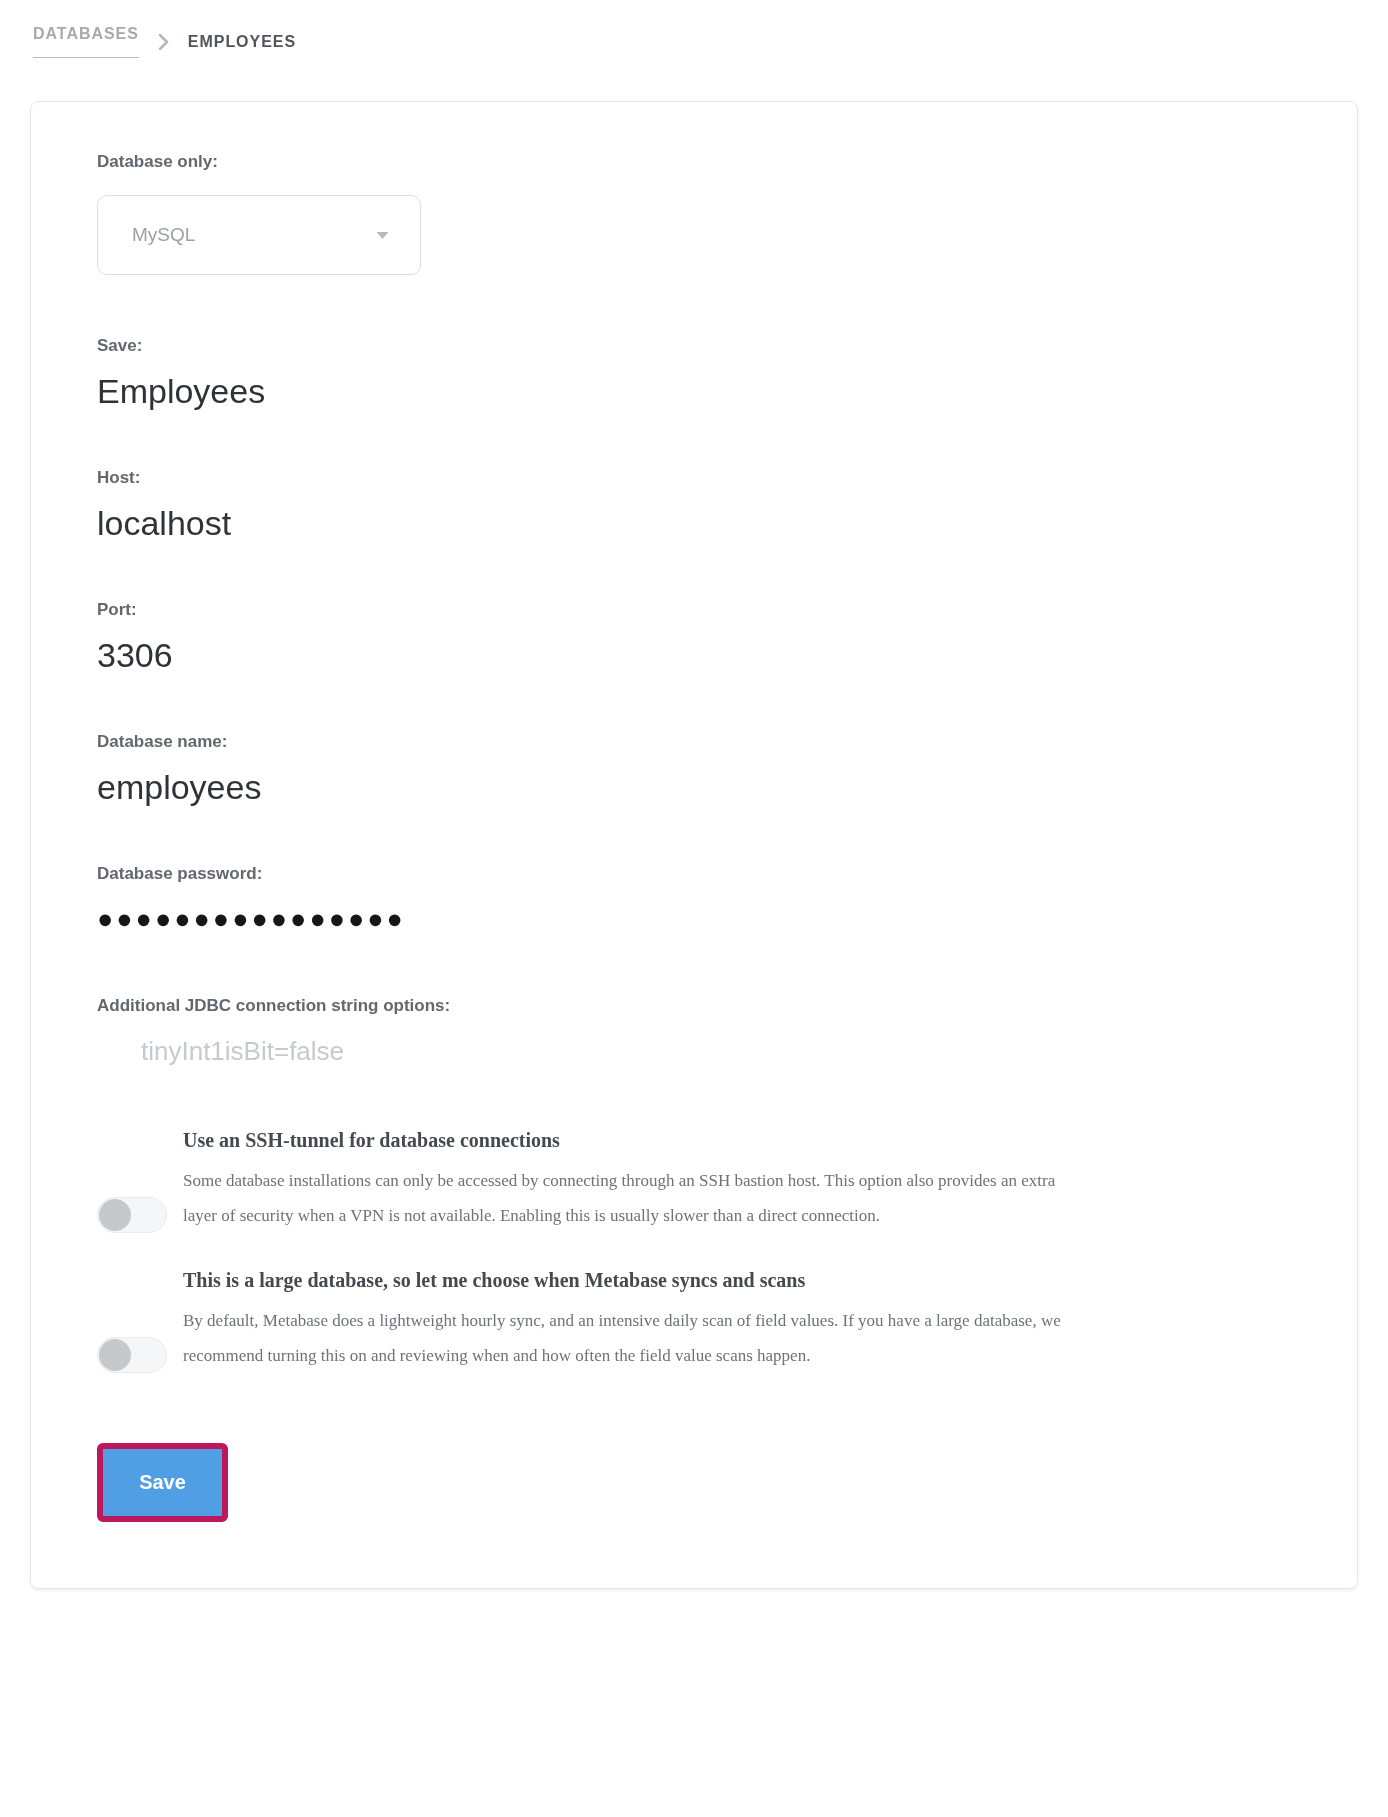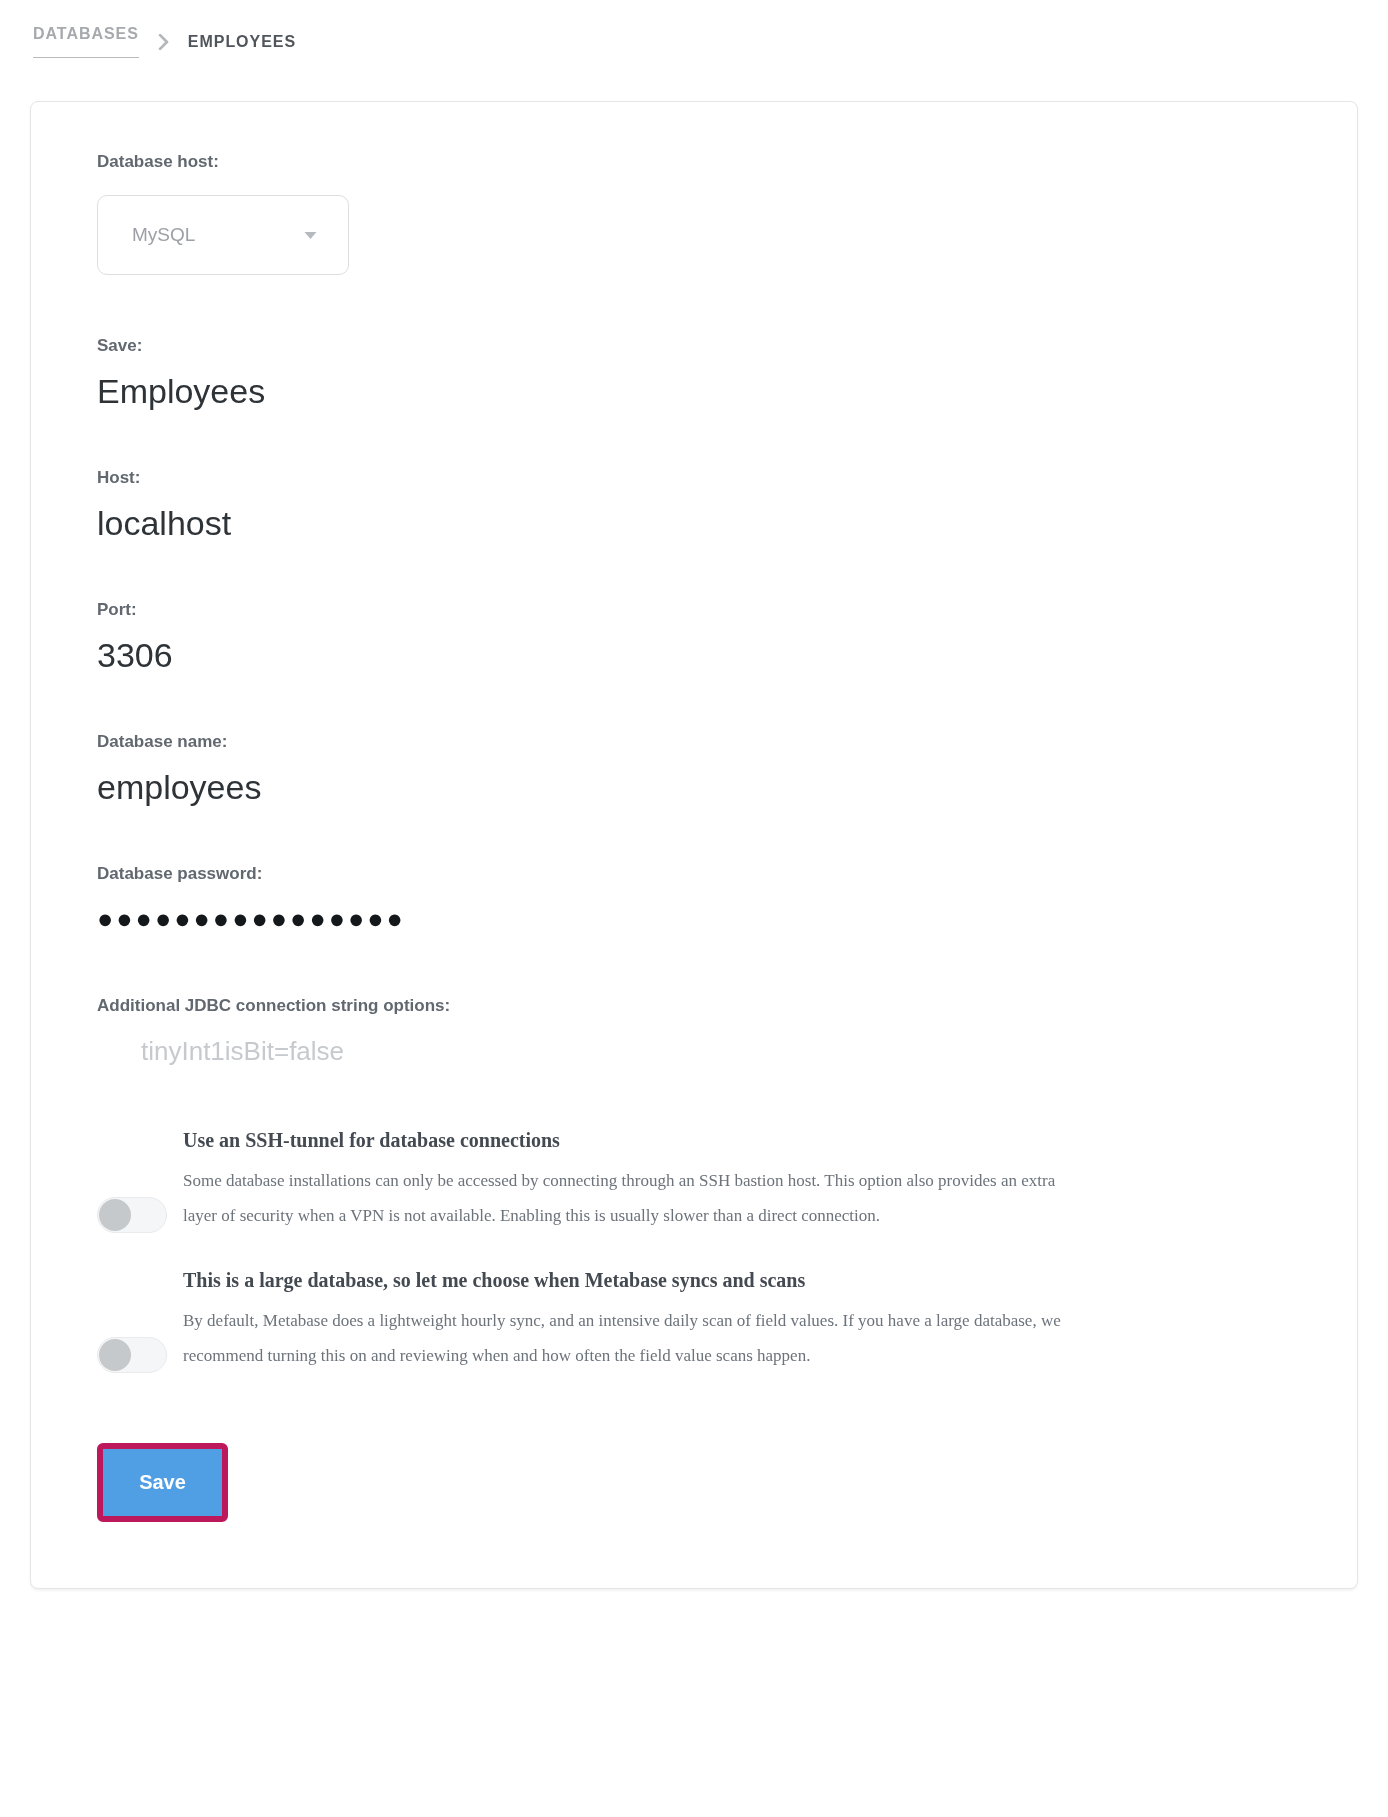--- a/index.html
+++ b/index.html
@@ -46,21 +46,21 @@
     font-weight: 700;
     color: #61686f;
     line-height: 21px;
     margin-bottom: 12px;
   }
 
   
   .field-enginetype { margin-bottom: 60px; }
   .select-box {
     margin-top: 23px;
-    width: 252px;
+    width: 324px;
     height: 80px;
     border: 1px solid #dcdee1;
     border-radius: 10px;
     display: flex;
     align-items: center;
     justify-content: space-between;
     padding: 0 30px 0 34px;
     cursor: pointer;
     background: #fff;
   }
@@ -160,21 +160,21 @@
       <svg width="13" height="16" viewBox="0 0 10 14">
           <path d="M2 1 L8 7 L2 13" stroke="#b4b7ba" stroke-width="2.4" fill="none" stroke-linecap="round" stroke-linejoin="round"></path>
         </svg>
     </span>
     <span class="crumb-current">EMPLOYEES</span>
   </div>
 
   <div class="card">
 
     <div class="field field-enginetype">
-      <label class="field-label">Database host:</label>
+      <label class="field-label">Database only:</label>
       <div class="select-box">
         <span class="select-value">MySQL</span>
         <span>
           <svg width="15" height="9" viewBox="0 0 15 9">
               <path d="M1.5 1 L7.5 8 L13.5 1 Z" fill="#b6b9bd"></path>
             </svg>
         </span>
       </div>
     </div>
 

